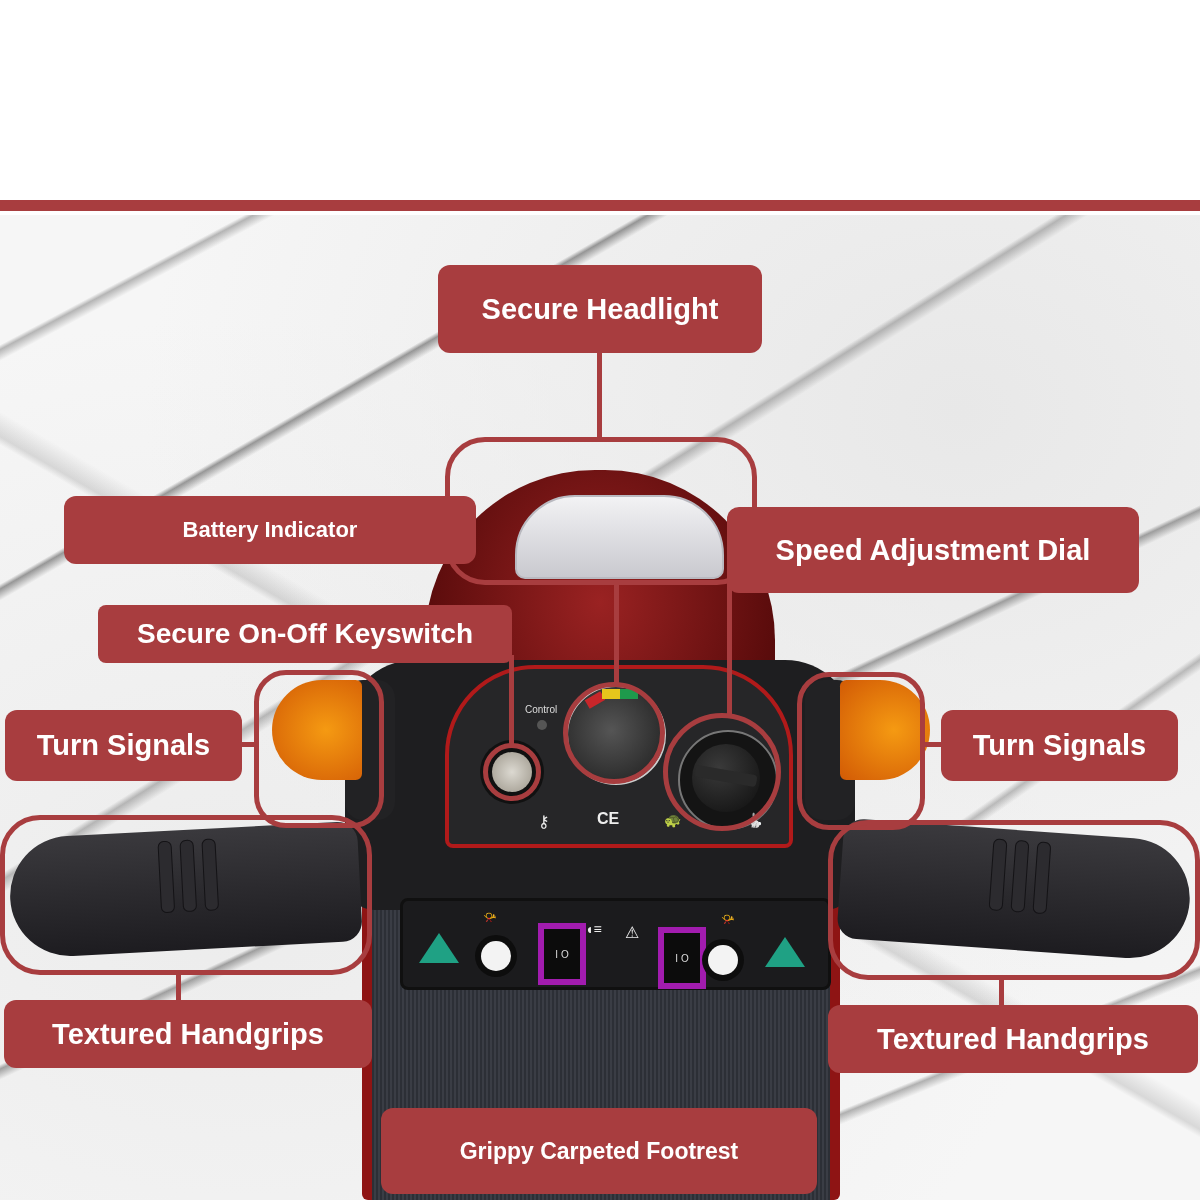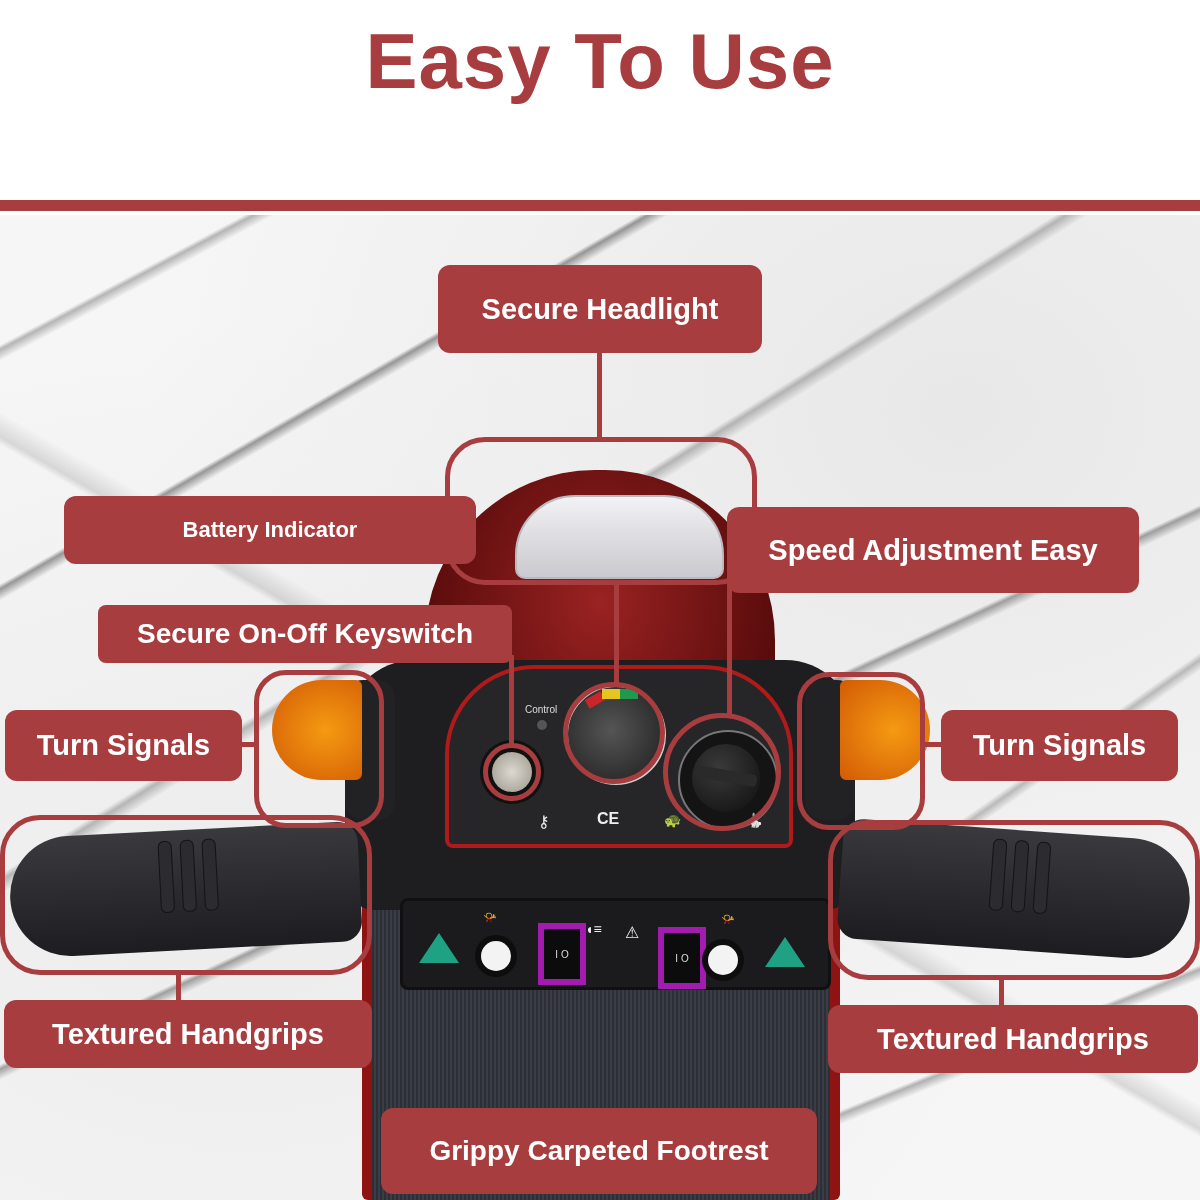--- a/index.html
+++ b/index.html
@@ -56,21 +56,20 @@
   .rocker .lbl{position:absolute;left:0;top:20px;width:36px;text-align:center;color:#ddd;font-size:10px;line-height:12px;}
   
   .outline{position:absolute;border:5px solid #a83d3f;box-sizing:border-box;}
   .line{position:absolute;background:#a83d3f;}
   .label{position:absolute;background:#a83d3f;color:#fff;font-weight:bold;border-radius:12px;display:flex;align-items:center;justify-content:center;white-space:nowrap;box-sizing:border-box;}
 </style>
 </head>
 <body>
 
 <div class="header">
-  <div class="title1">Easy To Use</div>
 </div>
 <div class="rule"></div>
 <div class="rule2"></div>
 
 <div class="marble"></div>
 
 <div class="footboard"></div>
 <div class="carpet"></div>
 <div class="shroud"></div>
 <div class="headlight"></div>
@@ -144,19 +143,19 @@
 <div class="line" style="left:922px;top:742px;width:22px;height:5px;"></div>
 
 <div class="outline" style="left:0px;top:815px;width:372px;height:160px;border-radius:40px;"></div>
 <div class="line" style="left:176px;top:973px;width:5px;height:30px;"></div>
 
 <div class="outline" style="left:828px;top:820px;width:372px;height:160px;border-radius:40px;"></div>
 <div class="line" style="left:999px;top:978px;width:5px;height:30px;"></div>
 
 <div class="label" style="left:438px;top:265px;width:324px;height:88px;font-size:29px;">Secure Headlight</div>
 <div class="label" style="left:64px;top:496px;width:412px;height:68px;font-size:22px;">Battery Indicator</div>
-<div class="label" style="left:727px;top:507px;width:412px;height:86px;font-size:29px;">Speed Adjustment Easy</div>
+<div class="label" style="left:727px;top:507px;width:412px;height:86px;font-size:29px;">Speed Adjustment Dial</div>
 <div class="label" style="left:98px;top:605px;width:414px;height:58px;font-size:28px;border-radius:8px;text-align:right;">Secure On-Off Keyswitch</div>
 <div class="label" style="left:5px;top:710px;width:237px;height:71px;font-size:29px;">Turn Signals</div>
 <div class="label" style="left:941px;top:710px;width:237px;height:71px;font-size:29px;">Turn Signals</div>
 <div class="label" style="left:4px;top:1000px;width:368px;height:68px;font-size:29px;">Textured Handgrips</div>
 <div class="label" style="left:828px;top:1005px;width:370px;height:68px;font-size:29px;">Textured Handgrips</div>
-<div class="label" style="left:381px;top:1108px;width:436px;height:86px;font-size:28px;">Grippy Carpeted Footrest</div>
+<div class="label" style="left:381px;top:1108px;width:436px;height:86px;font-size:23px;">Grippy Carpeted Footrest</div>
 
 </body></html>

